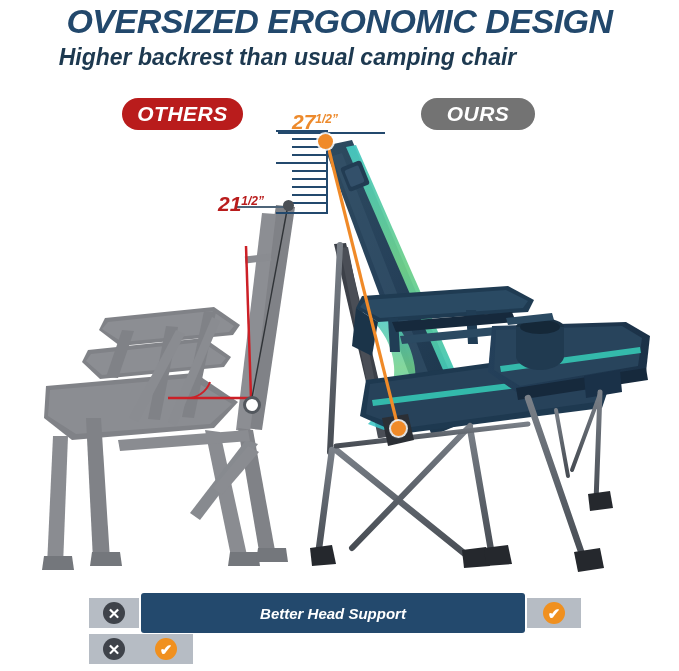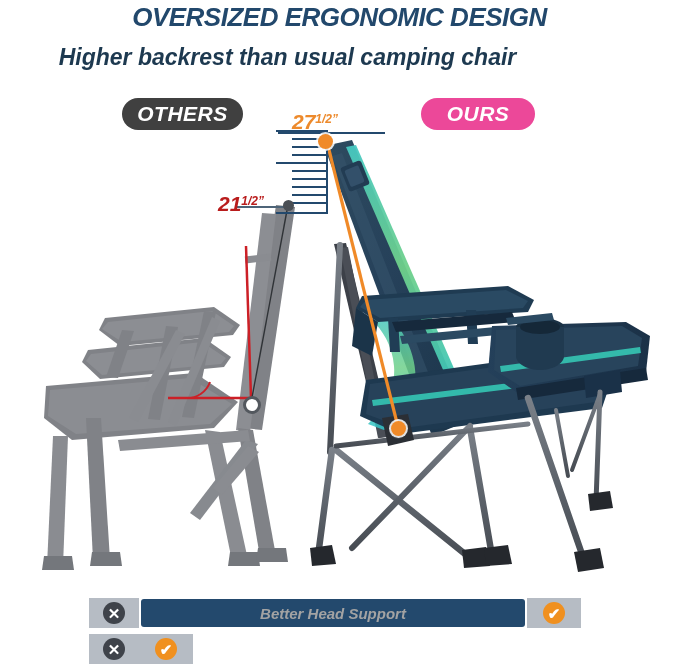--- a/index.html
+++ b/index.html
@@ -2,31 +2,31 @@
 <html><head>
 <meta charset="utf-8">
 <style>
   html,body{margin:0;padding:0;background:#fff;}
   body{width:679px;height:671px;position:relative;overflow:hidden;
        font-family:"Liberation Sans",sans-serif;}
   #stage{position:absolute;left:0;top:0;width:679px;height:671px;background:#ffffff;}
 
   
   .title{position:absolute;left:0;top:2px;width:679px;text-align:center;
-    font-size:26px;font-weight:bold;font-style:italic;letter-spacing:-0.5px;
+    font-size:34px;font-weight:bold;font-style:italic;letter-spacing:-0.5px;
     color:#22486c;white-space:nowrap;font-family:"Liberation Sans",sans-serif;}
   .subtitle{position:absolute;left:0;top:44px;width:575px;text-align:center;
     font-size:23px;font-weight:bold;font-style:italic;color:#1d3950;white-space:nowrap;}
 
   
   .pill{position:absolute;height:32px;border-radius:16px;display:flex;
     align-items:center;justify-content:center;color:#fff;font-size:21px;
     font-weight:bold;font-style:italic;letter-spacing:0.5px;}
-  .pill-others{left:122px;top:98px;width:121px;background:#404040;}
-  .pill-ours{left:421px;top:98px;width:114px;background:#ec4899;}
+  .pill-others{left:122px;top:98px;width:121px;background:#b91c1c;}
+  .pill-ours{left:421px;top:98px;width:114px;background:#737373;}
 
   
   .meas{position:absolute;font-weight:bold;font-style:italic;white-space:nowrap;}
   .meas .big{font-size:21px;margin-top:15px;}
   .meas .frac{font-size:12px;vertical-align:super;}
   .meas-27{left:292px;top:110px;color:#ed8a2c;}
   .meas-21{left:218px;top:192px;color:#b91c1c;}
 
   
   #ruler{position:absolute;left:276px;top:130px;width:52px;height:84px;}
@@ -47,23 +47,23 @@
   
   .art{position:absolute;left:0;top:0;width:679px;height:671px;}
 
   
   .cmp{position:absolute;left:89px;display:flex;align-items:center;height:30px;}
   .cmp-1{top:598px;}
   .cmp-2{top:634px;}
   .cell-side{width:50px;height:30px;background:#b6bcc4;display:flex;
     align-items:center;justify-content:center;}
   .cell-side.right{width:54px;}
-  .cell-mid{width:384px;height:28px;background:#23496d;border-radius:3px;
+  .cell-mid{width:384px;height:40px;background:#23496d;border-radius:3px;
     display:flex;align-items:center;justify-content:center;margin:0 2px;
-    color:#a3a3a3;font-size:15px;font-weight:bold;font-style:italic;white-space:nowrap;}
+    color:#ffffff;font-size:15px;font-weight:bold;font-style:italic;white-space:nowrap;}
   .mark{width:22px;height:22px;border-radius:50%;display:flex;align-items:center;
     justify-content:center;font-size:15px;font-weight:bold;color:#fff;line-height:1;}
   .mark-x{background:#3f434a;}
   .mark-v{background:#f0901f;}
 </style>
 </head>
 <body>
 
 <div id="stage">
 

